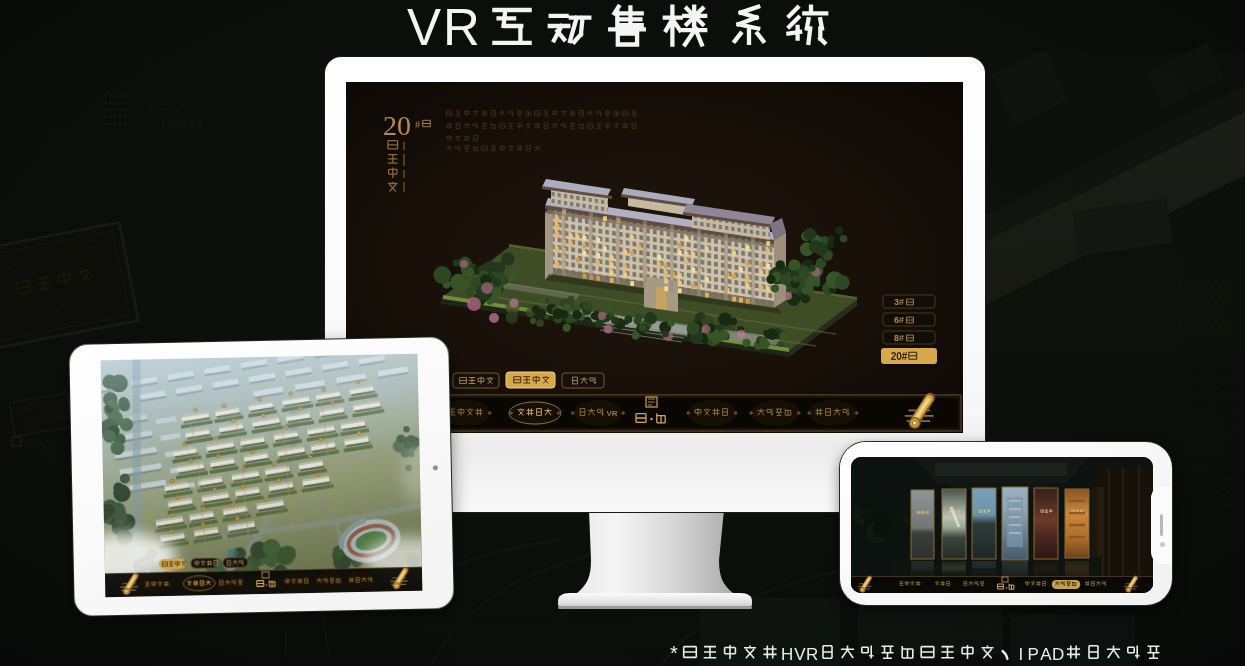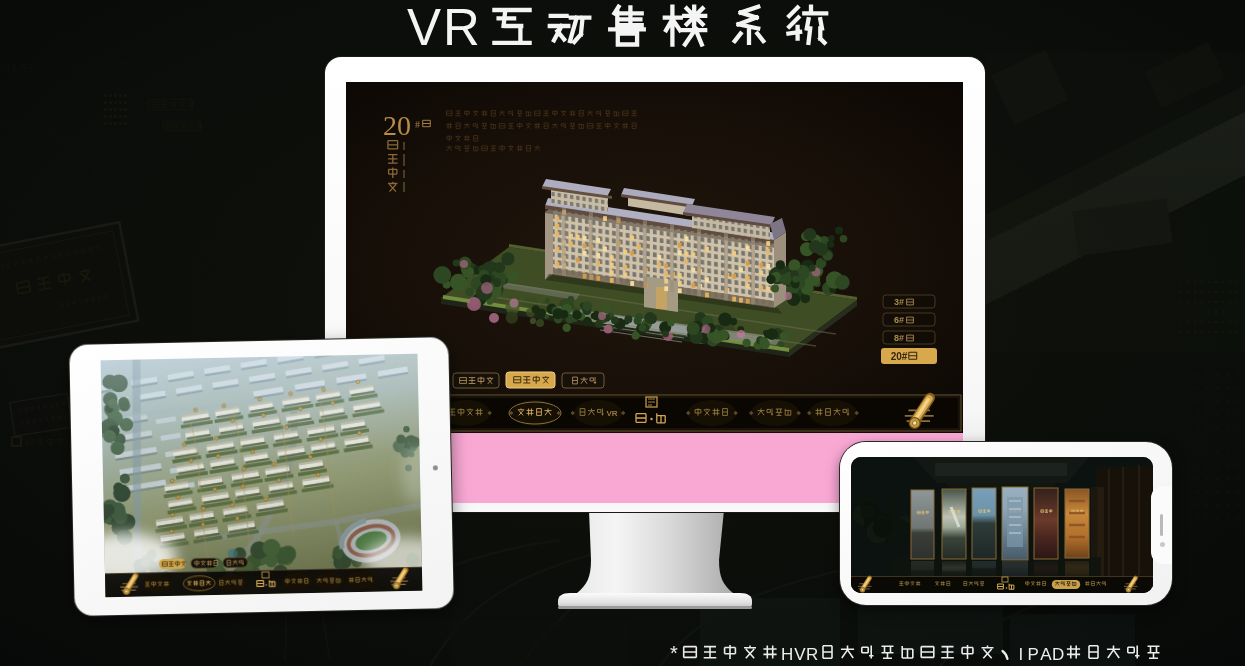--- a/index.html
+++ b/index.html
@@ -100,21 +100,21 @@
       </linearGradient>
     </defs>
 <path d="M49 5 L184 5 L179 55 C179 72 183 80 193 88 L37 88 C47 80 51 72 51 55 Z" fill="url(#nk)"></path>
 
 <path d="M30 88 L200 88 C208 88 212 91 212 96 L212 99 C212 102 209 104 204 104 L26 104 C21 104 18 102 18 99 L18 96 C18 91 22 88 30 88 Z" fill="url(#bs)"></path>
 <rect x="18" y="101" width="194" height="3" rx="1.5" fill="#9b9b9b"></rect>
 </svg>
 
 <div class="abs" style="left:325px;top:57px;width:660px;height:455px;background:linear-gradient(180deg,#ffffff 0%,#f7f7f7 78%,#ececec 86%,#f9f9f9 100%);border-radius:16px 16px 13px 13px;box-shadow:0 0 0 1px #1a1a18;"></div>
 
-<div class="abs" style="left:346px;top:82px;width:617px;height:421px;background:#f9a8d4;overflow:hidden;border-radius:0;">
+<div class="abs" style="left:346px;top:82px;width:617px;height:351px;background:#bef264;overflow:hidden;border-radius:0;">
 <svg width="617" height="351" viewBox="0 0 617 351" style="position:absolute;left:0;top:0">
 <defs>
 <radialGradient id="scr" cx="48%" cy="52%" r="75%">
           <stop offset="0%" stop-color="#20170d"></stop>
           <stop offset="55%" stop-color="#170f08"></stop>
           <stop offset="100%" stop-color="#0b0704"></stop>
         </radialGradient>
 <pattern id="win" width="6.8" height="7.6" patternUnits="userSpaceOnUse" patternTransform="skewY(8.8)">
           <rect x="0.9" y="1.1" width="3.7" height="4.6" fill="#3a4147" opacity="0.6"></rect>
         </pattern>

